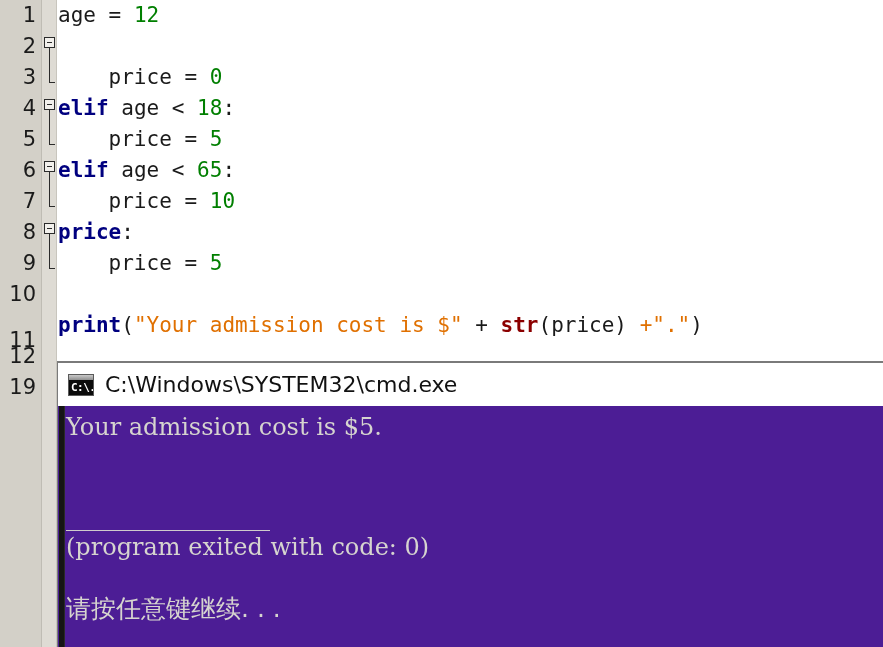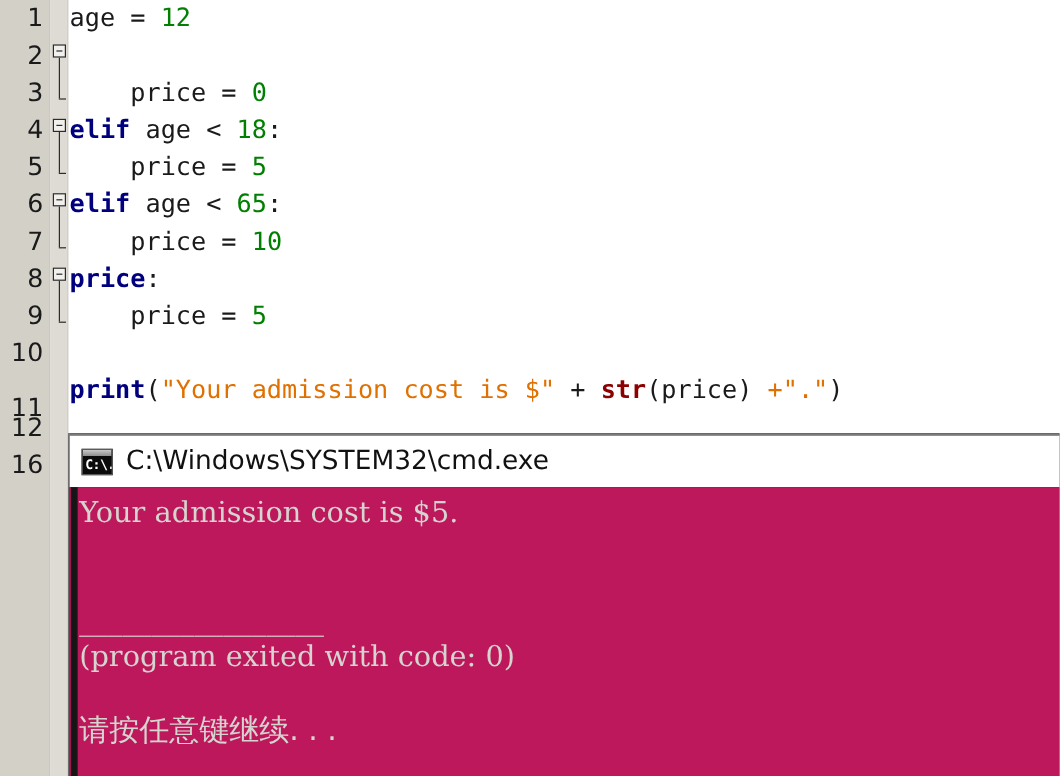--- a/index.html
+++ b/index.html
@@ -170,21 +170,21 @@
     font-size: 22px;
     color: #111111;
     line-height: 24px;
   }
   #console-body {
     position: absolute;
     left: 0;
     top: 43px;
     right: 0;
     bottom: 0;
-    background: #be185d;
+    background: #4c1d95;
     padding: 0;
   }
   #console-gripper {
     position: absolute;
     left: 1px; top: 0;
     width: 5px; height: 243px;
     background: #151515;
     border-right: 1px solid #2a2a2a;
   }
   .cout {
@@ -216,21 +216,21 @@
   <div class="gline" style="top:62px">3</div>
   <div class="gline" style="top:93px">4</div>
   <div class="gline" style="top:124px">5</div>
   <div class="gline" style="top:155px">6</div>
   <div class="gline" style="top:186px">7</div>
   <div class="gline" style="top:217px">8</div>
   <div class="gline" style="top:248px">9</div>
   <div class="gline" style="top:279px">10</div>
   <div class="gline" style="top:325px">11</div>
   <div class="gline" style="top:341px">12</div>
-  <div class="gline" style="top:372px">16</div>
+  <div class="gline" style="top:372px">19</div>
 
   <div class="fold-box" style="left:44px; top:37px"></div>
   <div class="fold-line" style="left:49px; top:48px; height:34px"></div>
   <div class="fold-foot" style="left:49px; top:82px"></div>
 
   <div class="fold-box" style="left:44px; top:99px"></div>
   <div class="fold-line" style="left:49px; top:110px; height:34px"></div>
   <div class="fold-foot" style="left:49px; top:144px"></div>
 
   <div class="fold-box" style="left:44px; top:161px"></div>

